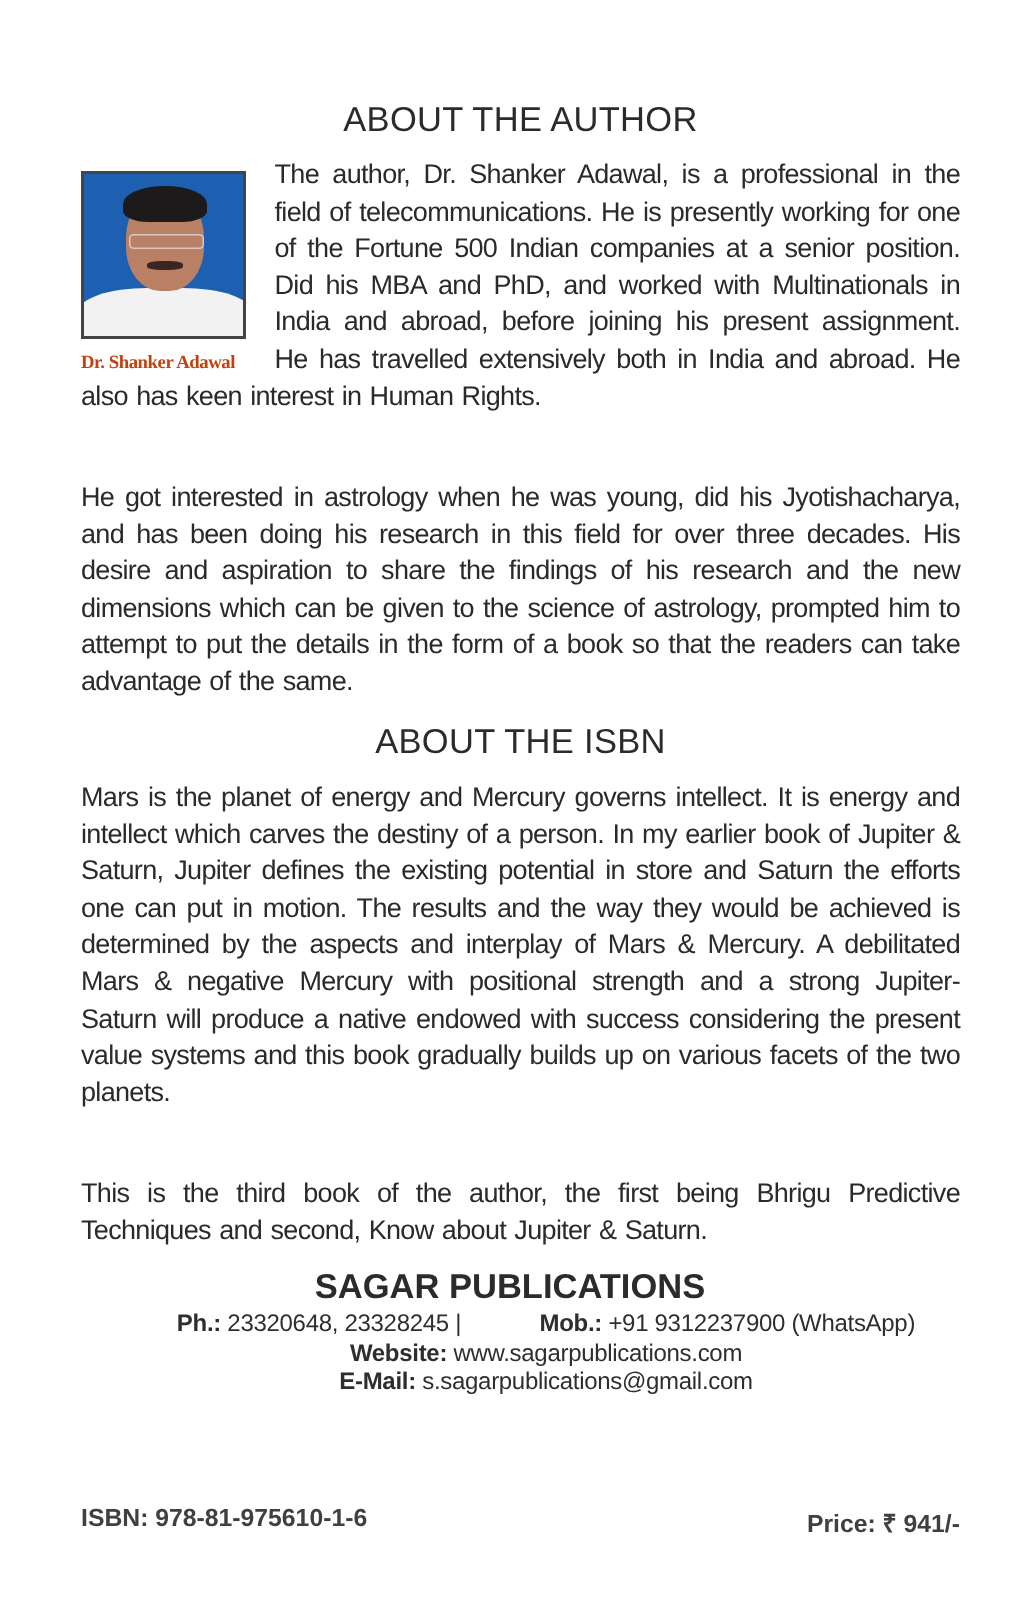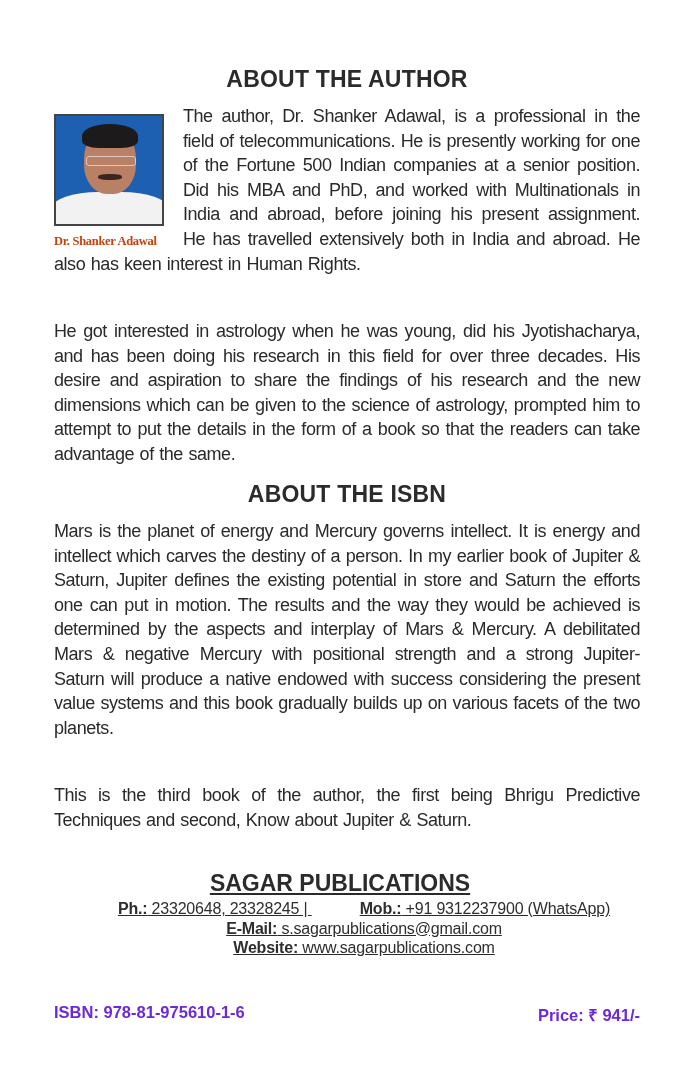--- a/index.html
+++ b/index.html
@@ -1,21 +1,21 @@
 <!DOCTYPE html>
 <html><head>
 <meta charset="utf-8">
 <style>
   html, body { margin:0; padding:0; }
   body {
     width:680px; height:1072px; background:#ffffff; color:#2a2a2a;
     font-family:"Liberation Sans", sans-serif; position:relative; overflow:hidden;
   }
   h2.heading {
-    font-family:"Liberation Sans", sans-serif; font-weight:bold;
+    font-family:"Liberation Sans", sans-serif; font-weight:normal;
     font-size:23px; color:#2b2b2b; text-align:center; margin:0;
     letter-spacing:0.2px;
   }
   .author-heading { position:absolute; left:54px; right:40px; top:66px; }
   .book-heading { position:absolute; left:54px; right:40px; top:481px; }
   .para {
     font-size:18px; line-height:24.6px; text-align:justify; margin:0;
     letter-spacing:-0.45px; word-spacing:1px;
   }
   .author-block { position:absolute; left:54px; right:40px; top:104px; }
@@ -47,25 +47,25 @@
     background:#f2f2f2; border-radius:40% 40% 0 0;
   }
   .caption {
     font-family:"Liberation Serif", serif; font-weight:bold; font-size:12.5px;
     color:#c2410c; margin-top:8px; text-align:left; white-space:nowrap;
     letter-spacing:-0.3px;
   }
   .p2 { position:absolute; left:54px; right:40px; top:319px; }
   .p3 { position:absolute; left:54px; right:40px; top:519px; }
   .p4 { position:absolute; left:54px; right:40px; top:783px; }
-  .publisher { position:absolute; left:40px; right:40px; top:870px; text-align:center;text-decoration:underline; }
+  .publisher { position:absolute; left:40px; right:40px; top:844px; text-align:center; }
   .pub-name { font-weight:bold; font-size:23px; color:#2b2b2b; margin:0 0 2px 0; }
   .pub-line { font-size:16px; line-height:19.5px; color:#2e2e2e; letter-spacing:-0.2px; }
   .pub-line b { font-weight:bold;margin-left:48px; }
-  .footer { position:absolute; left:54px; right:40px; top:1003px; font-weight:bold; font-size:16.5px; color:#6d28d9; }
+  .footer { position:absolute; left:54px; right:40px; top:1003px; font-weight:bold; font-size:16.5px; color:#404040; }
   .isbn { float:left; }
   .price { float:right; }
 </style>
 </head>
 <body>
 
 <h2 class="heading author-heading">ABOUT THE AUTHOR</h2>
 
 <div class="author-block">
   <div class="photo-wrap">
@@ -88,23 +88,23 @@
 <p class="para p3">Mars is the planet of energy and Mercury governs intellect. It is energy and intellect which carves the destiny of a person. In my earlier book of Jupiter &amp; Saturn, Jupiter defines the existing potential in store and Saturn the efforts one can put in motion. The results and the way they would be achieved is determined by the aspects and interplay of Mars &amp; Mercury. A debilitated Mars &amp; negative Mercury with positional strength and a strong Jupiter-Saturn will produce a native endowed with success considering the present value systems and this book gradually builds up on various facets of the two planets.</p>
 
 <p class="para p4">This is the third book of the author, the first being Bhrigu Predictive Techniques and second, Know about Jupiter &amp; Saturn.</p>
 
 <div class="publisher">
   <div class="pub-name">SAGAR PUBLICATIONS</div>
   <div class="pub-line">
     <b>Ph.:</b><span> 23320648, 23328245 | </span><b>Mob.:</b><span> +91 9312237900 (WhatsApp)</span>
   </div>
   <div class="pub-line">
-    <b>E-Mail:</b><span> s.sagarpublications@gmail.com</span>
+    <b>Website:</b><span> www.sagarpublications.com</span>
   </div>
   <div class="pub-line">
-    <b>Website:</b><span> www.sagarpublications.com</span>
+    <b>E-Mail:</b><span> s.sagarpublications@gmail.com</span>
   </div>
 </div>
 
 <div class="footer">
   <span class="isbn">ISBN: 978-81-975610-1-6</span>
   <span class="price">Price: ₹ 941/-</span>
 </div>
 
 </body></html>

